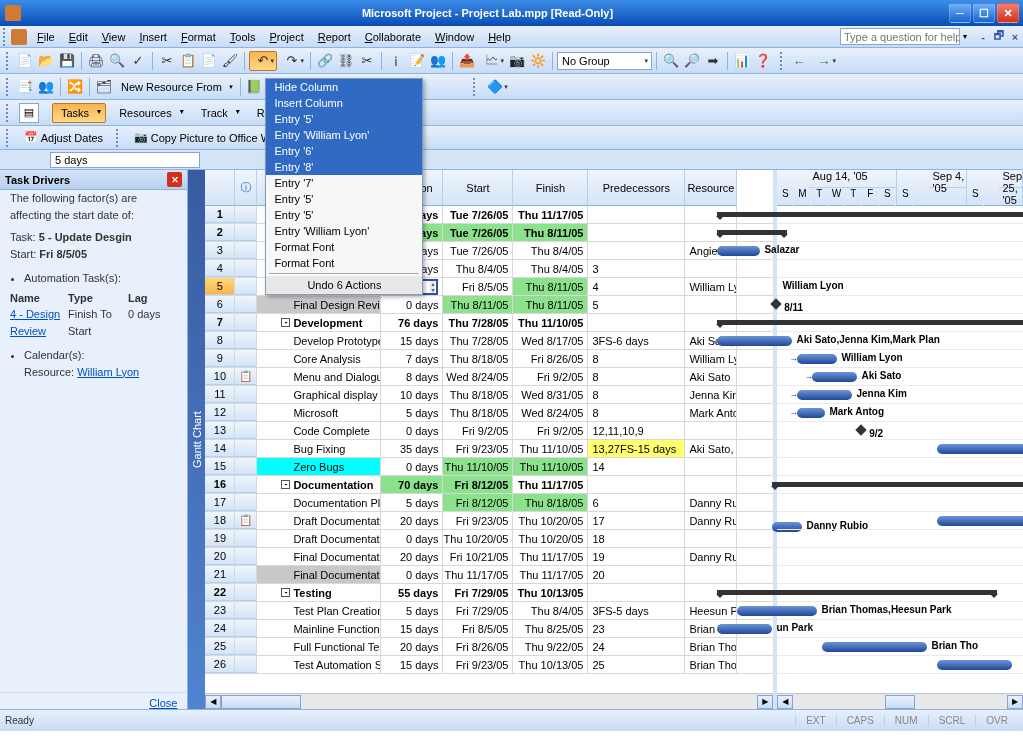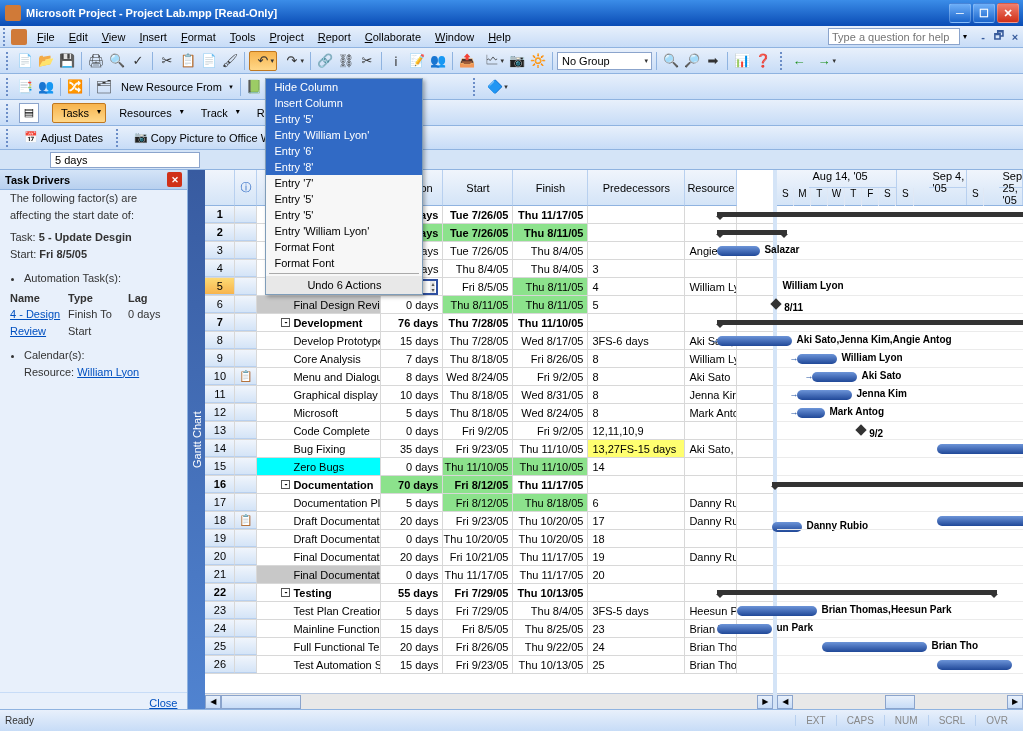--- a/index.html
+++ b/index.html
@@ -1,33 +1,33 @@
 <!DOCTYPE html>
 <html><head>
 <meta charset="utf-8">
 <style>
 * { box-sizing: border-box; margin: 0; padding: 0; font-family: Tahoma, Arial, sans-serif; font-size: 11px; }
 body { width: 1023px; height: 737px; overflow: hidden; background: #fff; }
 
 
 .titlebar { height: 26px; background: linear-gradient(to bottom, #3b8de8, #0a4cb5); color: #fff; display: flex; align-items: center; padding-left: 5px; font-weight: bold; }
 .titlebar .app-icon { width: 16px; height: 16px; background: #d07a38; margin-right: 5px; border-radius: 2px; }
-.titlebar .title { flex: 1; }
+.titlebar .title { flex: 1; text-align: center; }
 .titlebar .winbtns { display: flex; gap: 2px; padding-right: 4px; }
 .titlebar .winbtn { width: 22px; height: 20px; border-radius: 3px; display: flex; align-items: center; justify-content: center; color: #fff; font-weight: bold; }
 .winbtn.min, .winbtn.max { background: linear-gradient(to bottom, #6fb0f9, #1a65cc); border: 1px solid #fff3; }
 .winbtn.close { background: linear-gradient(to bottom, #f08070, #d03018); border: 1px solid #fff3; }
 
 
 .menubar { height: 22px; background: linear-gradient(to bottom, #e8f0fb, #c7dcf7); display: flex; align-items: center; border-bottom: 1px solid #8fb3e0; }
 .grip { width: 5px; height: 18px; margin: 0 3px; border-left: 2px dotted #6b8dc7; }
 .menu-icon { width: 16px; height: 16px; background: #d07a38; margin-right: 3px; border-radius: 2px; }
 .menubar .menu-item { padding: 3px 7px; }
 .menubar .menu-item u { text-decoration: underline; }
-.menubar .help-input { margin-left: auto; width: 132px; height: 17px; border: 1px solid #8ba4cc; padding-left: 3px; color: #888; margin-right: 3px; }
+.menubar .help-input { margin-left: auto; width: 120px; height: 17px; border: 1px solid #8ba4cc; padding-left: 3px; color: #888; margin-right: 3px; }
 .menubar .mdibtn { width: 14px; height: 14px; color: #385b9b; margin: 0 1px; font-weight: bold; display: flex; align-items: center; justify-content: center; }
 
 
 .toolbar { height: 26px; background: linear-gradient(to bottom, #e8f0fb, #c7dcf7); display: flex; align-items: center; padding: 2px 3px; border-bottom: 1px solid #8fb3e0; gap: 1px; }
 .tbtn { width: 20px; height: 20px; display: flex; align-items: center; justify-content: center; border-radius: 2px; font-size: 13px; color: #333; }
 .tbtn.pressed { background: linear-gradient(to bottom, #f7b44e, #ffd788); border: 1px solid #c07820; }
 .tbtn.split { width: 28px; position: relative; }
 .tbtn.split::after { content: "▾"; font-size: 7px; position: absolute; right: 2px; color: #333; }
 .tsep { width: 1px; height: 18px; background: #8fb3e0; margin: 0 3px; }
 .tcombo { height: 18px; border: 1px solid #8ba4cc; background: #fff; padding: 0 14px 0 4px; font-size: 11px; position: relative; display: flex; align-items: center; }
@@ -638,21 +638,21 @@
           <div class="crow">
             <div class="diamond" style="left:-5px;">
               <span class="label">8/11</span>
             </div>
           </div>
           <div class="crow">
             <div class="gbar summary" style="left:-60px;width:400px;"></div>
           </div>
           <div class="crow">
             <div class="gbar" style="left:-60px;width:75px;">
-              <span class="label">Aki Sato,Jenna Kim,Angie Antog</span>
+              <span class="label">Aki Sato,Jenna Kim,Mark Plan</span>
             </div>
             <div class="link-arrow" style="left:-68px;top:3px;">→</div>
           </div>
           <div class="crow">
             <div class="gbar" style="left:20px;width:40px;">
               <span class="label">William Lyon</span>
             </div>
             <div class="link-arrow" style="left:12px;top:3px;">→</div>
           </div>
           <div class="crow">

